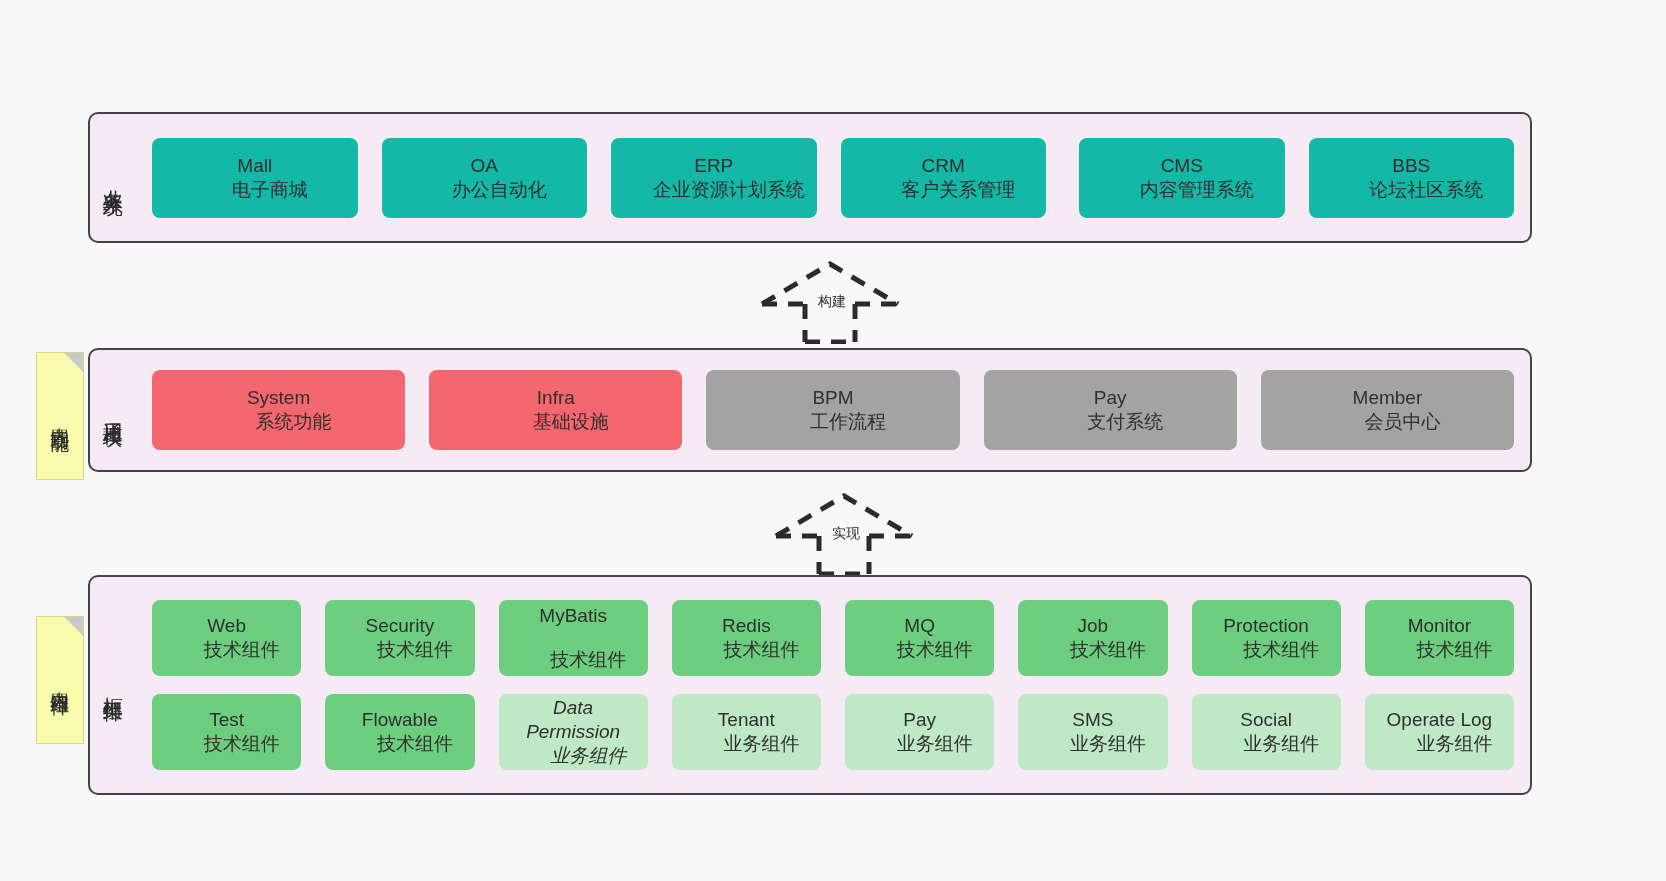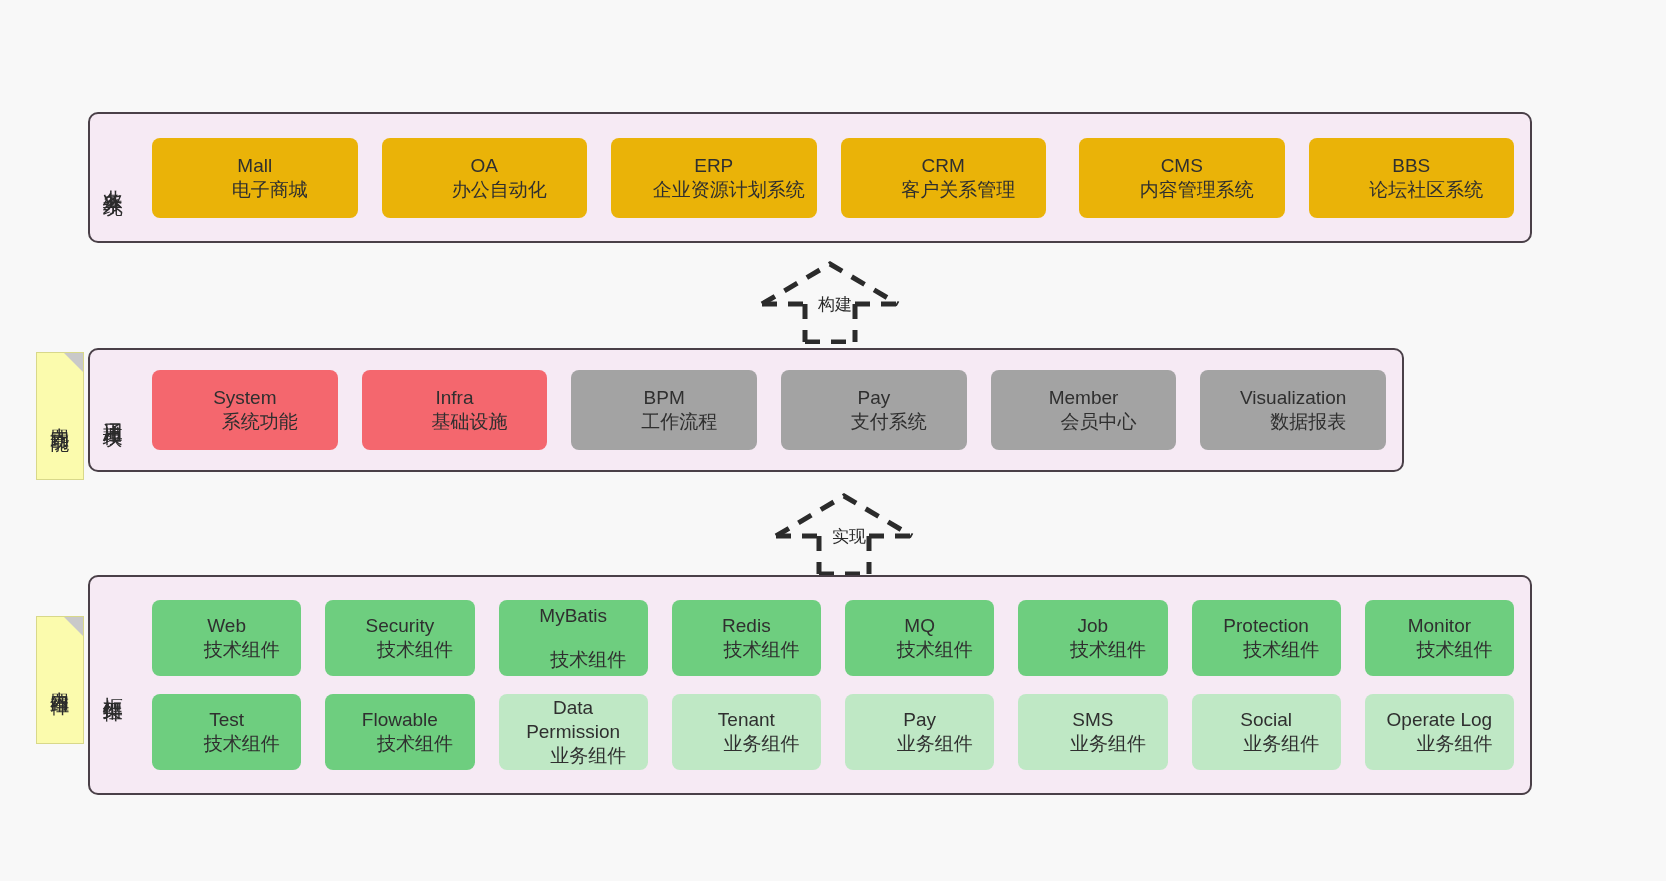--- a/index.html
+++ b/index.html
@@ -65,21 +65,21 @@
     justify-content: center;
     text-align: center;
     color: #2f2f2f;
     line-height: 1.26;
     padding: 4px 6px;
     user-select: none;
   }
   .node .ln-en { font-size: 19px; }
   .node .ln-cn { font-size: 19px; padding-left: 30px; }
 
-  .node.blue      { background: #eab308; }
+  .node.blue      { background: #14b8a6; }
   .node.red       { background: #f4676e; }
   .node.pink      { background: #a3a3a3; }
   .node.green     { background: #6ece7f; }
   .node.greenlite { background: #bfe8c5; }
 
   
   .note {
     position: absolute;
     width: 48px;
     background: #fbfbad;
@@ -104,21 +104,21 @@
     border-top: 19px solid #c9c9c9;
   }
 
   
   .arrow {
     position: absolute;
     pointer-events: none;
   }
   .arrow-label {
     position: absolute;
-    font-size: 17px;
+    font-size: 14px;
     color: #2b2b2b;
     background: transparent;
     white-space: nowrap;
     user-select: none;
   }
 </style>
 </head>
 <body>
 
 <div id="canvas">
@@ -163,21 +163,21 @@
     <polyline points="99,46 99,84" fill="none" stroke="#2b2b2b" stroke-width="5" stroke-dasharray="15,11"></polyline>
     <polyline points="49,84 99,84" fill="none" stroke="#2b2b2b" stroke-width="5" stroke-dasharray="15,11"></polyline>
   </svg>
   <div class="arrow-label" style="left:818px; top:293px;">构建</div>
 
   <div class="note" style="left:36px; top:352px; height:128px;">
     <span class="fold"></span>
     <span>内置功能</span>
   </div>
 
-  <div class="layer" id="layer-common" style="left:88px; top:348px; width:1316px; height:124px;">
+  <div class="layer" id="layer-common" style="left:88px; top:348px; width:1444px; height:124px;">
     <div class="layer-title">通用模块</div>
     <div class="layer-body">
       <div class="row cols6" id="row-common">
           <div class="node red" style="height: 80px;">
             <div class="ln-en">System</div>
             <div class="ln-cn">系统功能</div>
           </div>
           <div class="node red" style="height: 80px;">
             <div class="ln-en">Infra</div>
             <div class="ln-cn">基础设施</div>
@@ -186,24 +186,20 @@
             <div class="ln-en">BPM</div>
             <div class="ln-cn">工作流程</div>
           </div>
           <div class="node pink" style="height: 80px;">
             <div class="ln-en">Pay</div>
             <div class="ln-cn">支付系统</div>
           </div>
           <div class="node pink" style="height: 80px;">
             <div class="ln-en">Member</div>
             <div class="ln-cn">会员中心</div>
-          </div>
-          <div class="node pink" style="height: 80px;">
-            <div class="ln-en">Visualization</div>
-            <div class="ln-cn">数据报表</div>
           </div>
         </div>
     </div>
   </div>
 
   <svg class="arrow" style="left:770px; top:490px; width:148px; height:86px;" viewBox="0 0 148 86">
     <polyline points="6,46 74,6 142,46" fill="none" stroke="#2b2b2b" stroke-width="5" stroke-dasharray="15,11" stroke-linecap="butt"></polyline>
     <polyline points="6,46 49,46" fill="none" stroke="#2b2b2b" stroke-width="5" stroke-dasharray="15,11"></polyline>
     <polyline points="99,46 142,46" fill="none" stroke="#2b2b2b" stroke-width="5" stroke-dasharray="15,11"></polyline>
     <polyline points="49,46 49,84" fill="none" stroke="#2b2b2b" stroke-width="5" stroke-dasharray="15,11"></polyline>
@@ -256,21 +252,21 @@
         </div>
       <div class="row cols8" id="row-fw-biz">
           <div class="node green" style="height: 76px;">
             <div class="ln-en">Test</div>
             <div class="ln-cn">技术组件</div>
           </div>
           <div class="node green" style="height: 76px;">
             <div class="ln-en">Flowable</div>
             <div class="ln-cn">技术组件</div>
           </div>
-          <div class="node greenlite" style="height: 76px;">
+          <div class="node greenlite" style="height: 76px; font-style: italic;">
             <div class="ln-en">Data Permission</div>
             <div class="ln-cn">业务组件</div>
           </div>
           <div class="node greenlite" style="height: 76px;">
             <div class="ln-en">Tenant</div>
             <div class="ln-cn">业务组件</div>
           </div>
           <div class="node greenlite" style="height: 76px;">
             <div class="ln-en">Pay</div>
             <div class="ln-cn">业务组件</div>

